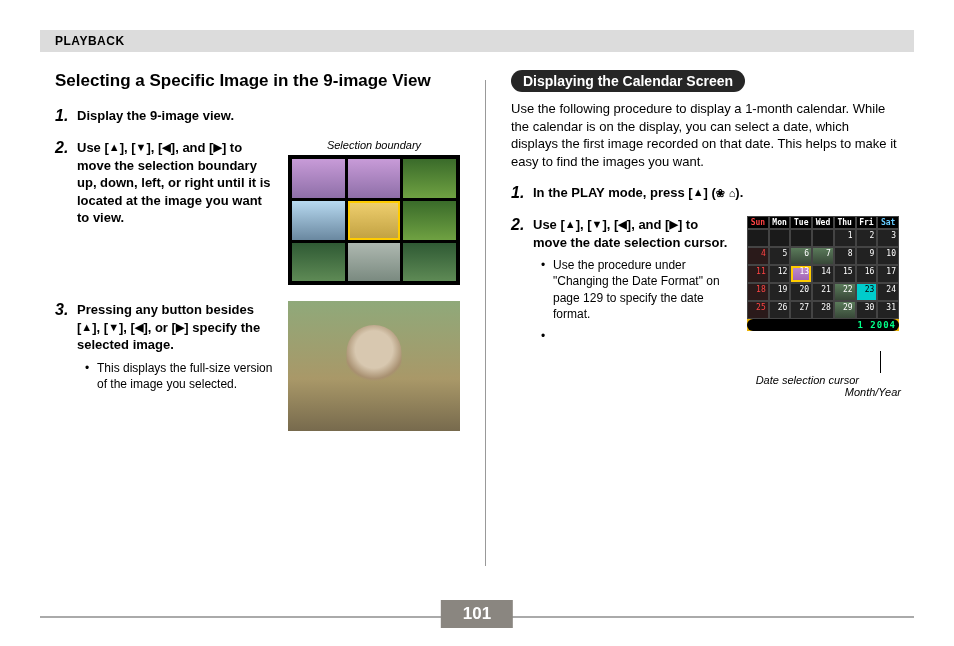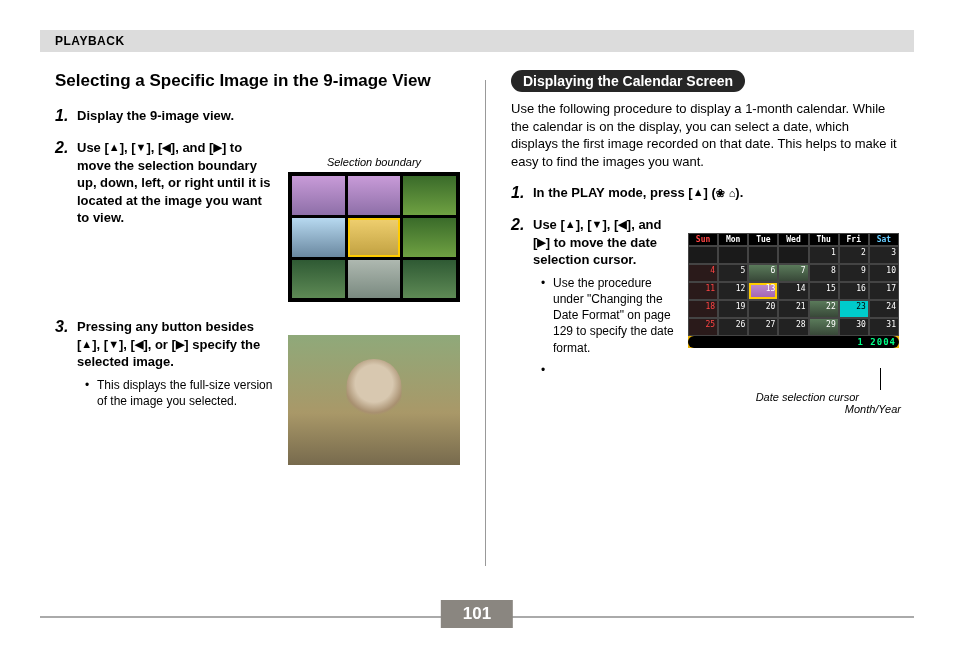--- a/index.html
+++ b/index.html
@@ -56,21 +56,21 @@
   .step-row { display: flex; margin-bottom: 14px; }
   .step-num { font-size: 16px; font-style: italic; font-weight: bold; width: 22px; flex-shrink:0;}
   .step-body { flex: 1; }
   .step-title { font-weight: bold; font-size: 13px; line-height: 1.35; }
   .bullet-row { display: flex; margin-top: 6px; padding-left: 8px; font-size: 12px; line-height: 1.35; }
   .bullet-dot { width: 12px; flex-shrink:0; }
   .bullet-txt { flex: 1; }
   .arrow { font-size: 11px; vertical-align: 1px; }
   .step-row-with-img { display:flex; gap: 12px; margin-bottom: 16px; align-items:flex-start; }
   .step-text-col { flex: 1 1 0; min-width:0; }
-  .img-col { flex: 0 0 auto; margin-top: 17px; }
+  .img-col { flex: 0 0 auto; }
   .caption { font-style: italic; font-size: 11px; text-align: center; margin-bottom: 4px; }
   
   .grid9 {
     width: 172px; height: 130px;
     background: #000;
     padding: 4px;
     display: grid;
     grid-template-columns: repeat(3, 1fr);
     grid-template-rows: repeat(3, 1fr);
     gap: 3px;
@@ -91,21 +91,21 @@
   .catimg::after{
     content:"";
     position:absolute; left:50%; top:45%; transform:translate(-50%,-50%);
     width:55px; height:70px;
     background: radial-gradient(circle at 50% 35%, #d8c8b0 35%, #a89070 55%, transparent 60%);
     border-radius: 35px;
   }
   
   .cal-wrap { position: relative; }
   .calendar {
-    width: 211px;
+    width: 152px;
     background: #eab308;
     color: #fff;
     font-size: 8px;
     font-family: monospace;
   }
   .cal-head { display:grid; grid-template-columns: repeat(7,1fr); }
   .cal-head div { text-align:center; padding: 1px 0; font-weight:bold; background:#000; border:1px solid #444; }
   .cal-head div.sun { color:#f44; }
   .cal-head div.sat { color:#6cf; }
   .cal-body { display:grid; grid-template-columns: repeat(7,1fr); grid-auto-rows: 18px; }

